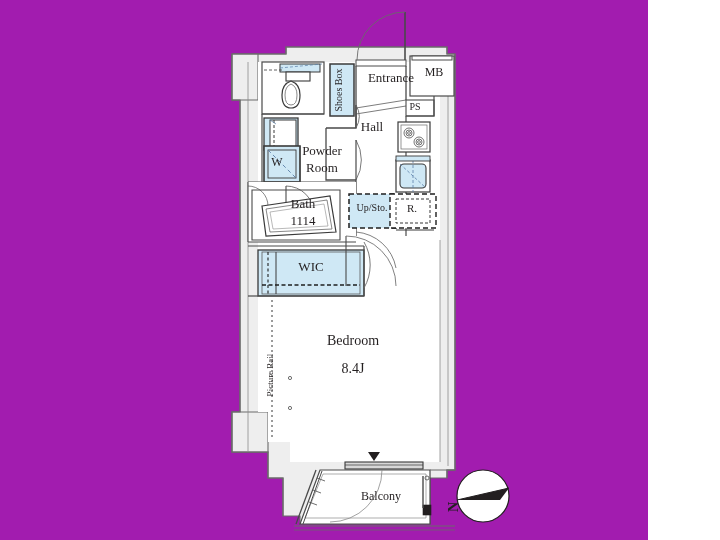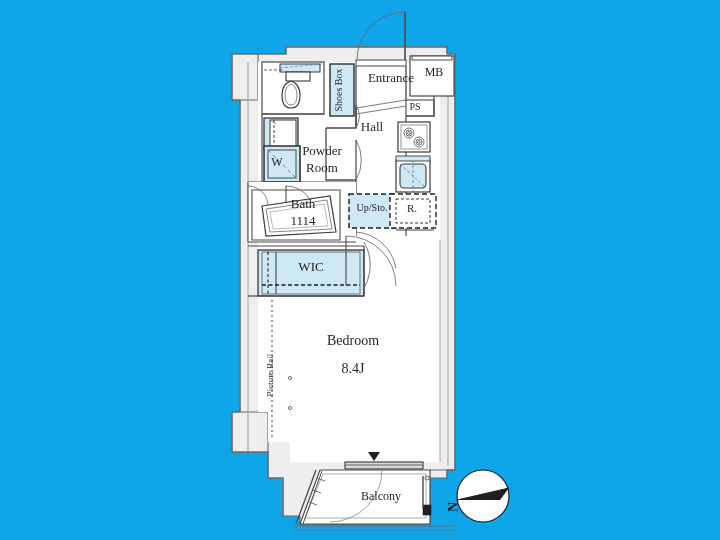--- a/index.html
+++ b/index.html
@@ -1,17 +1,17 @@
 <!DOCTYPE html>
 <html><head>
 <meta charset="utf-8">
 <style>
   html,body{margin:0;padding:0;background:#ffffff;}
   body{width:720px;height:540px;overflow:hidden;font-family:"Liberation Serif",serif;}
-  #plan{position:relative;width:720px;height:540px;background:#0ea5e9;}
+  #plan{position:relative;width:648px;height:540px;background:#a21caf;}
   svg{display:block;}
   .lbl{font-family:"Liberation Serif",serif;fill:#231f20;text-anchor:middle;dominant-baseline:middle;}
 </style>
 </head>
 <body>
 
 <div id="plan">
 <svg width="720" height="540" viewBox="0 0 720 540">
 
   <g>

